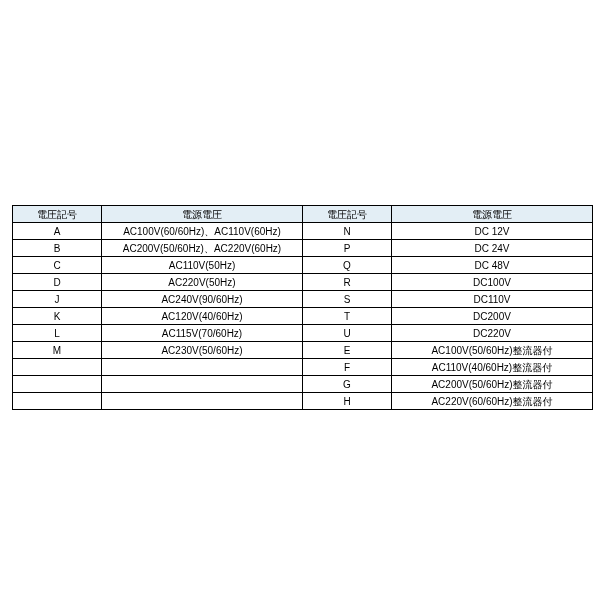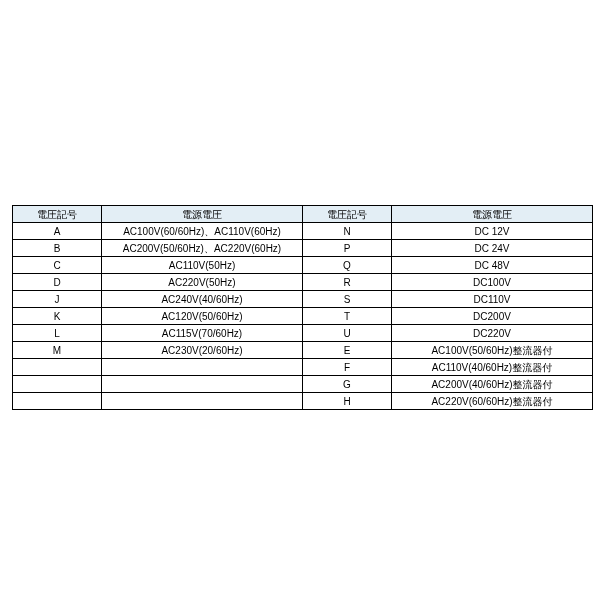--- a/index.html
+++ b/index.html
@@ -83,53 +83,53 @@
             <td class="col-volt">DC  48V</td>
           </tr>
           <tr>
             <td class="col-code">D</td>
             <td class="col-volt">AC220V(50Hz)</td>
             <td class="col-code">R</td>
             <td class="col-volt">DC100V</td>
           </tr>
           <tr>
             <td class="col-code">J</td>
-            <td class="col-volt">AC240V(40/60Hz)</td>
+            <td class="col-volt">AC240V(90/60Hz)</td>
             <td class="col-code">S</td>
             <td class="col-volt">DC110V</td>
           </tr>
           <tr>
             <td class="col-code">K</td>
-            <td class="col-volt">AC120V(50/60Hz)</td>
+            <td class="col-volt">AC120V(40/60Hz)</td>
             <td class="col-code">T</td>
             <td class="col-volt">DC200V</td>
           </tr>
           <tr>
             <td class="col-code">L</td>
             <td class="col-volt">AC115V(70/60Hz)</td>
             <td class="col-code">U</td>
             <td class="col-volt">DC220V</td>
           </tr>
           <tr>
             <td class="col-code">M</td>
-            <td class="col-volt">AC230V(20/60Hz)</td>
+            <td class="col-volt">AC230V(50/60Hz)</td>
             <td class="col-code">E</td>
             <td class="col-volt">AC100V(50/60Hz)整流器付</td>
           </tr>
           <tr>
             <td class="col-code empty-cell"></td>
             <td class="col-volt empty-cell"></td>
             <td class="col-code">F</td>
             <td class="col-volt">AC110V(40/60Hz)整流器付</td>
           </tr>
           <tr>
             <td class="col-code empty-cell"></td>
             <td class="col-volt empty-cell"></td>
             <td class="col-code">G</td>
-            <td class="col-volt">AC200V(40/60Hz)整流器付</td>
+            <td class="col-volt">AC200V(50/60Hz)整流器付</td>
           </tr>
           <tr>
             <td class="col-code empty-cell"></td>
             <td class="col-volt empty-cell"></td>
             <td class="col-code">H</td>
             <td class="col-volt">AC220V(60/60Hz)整流器付</td>
           </tr>
         </tbody>
     </table>
   </div>

